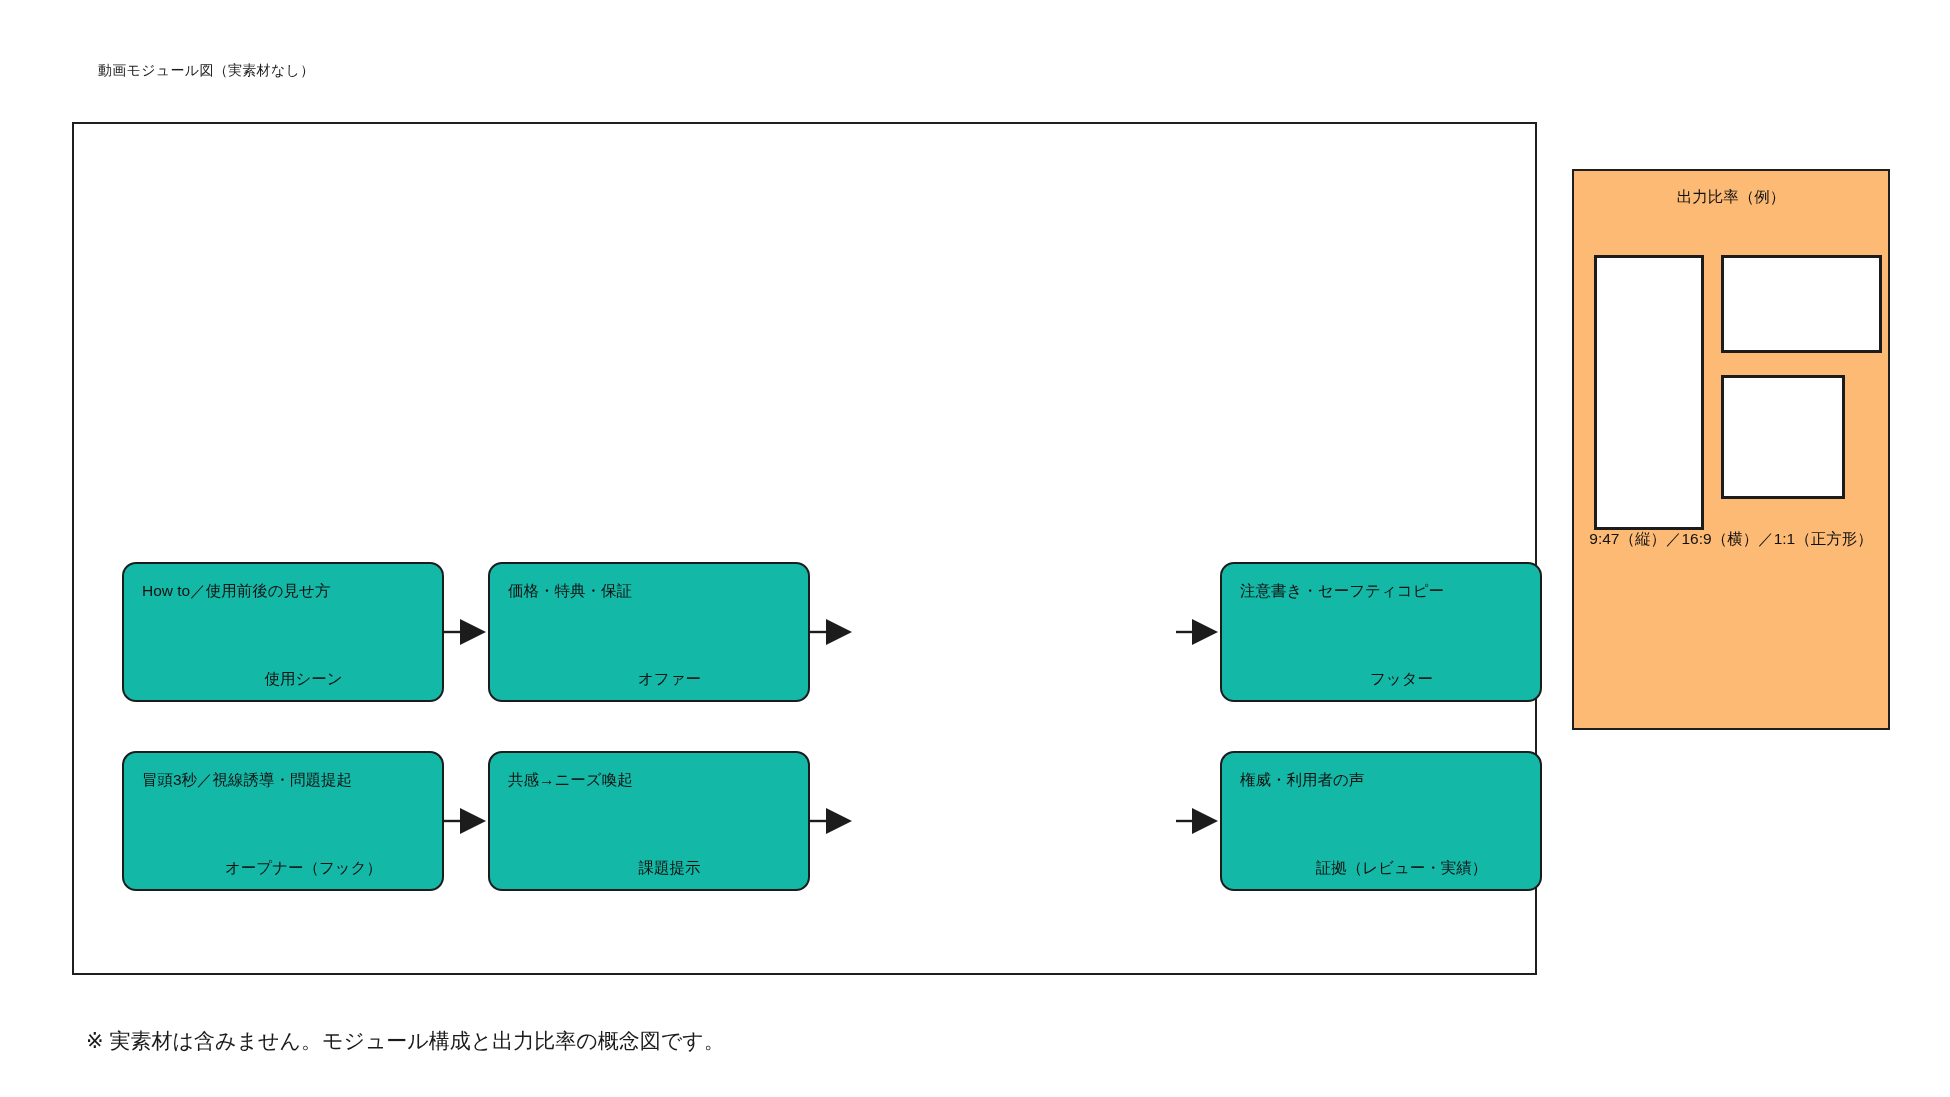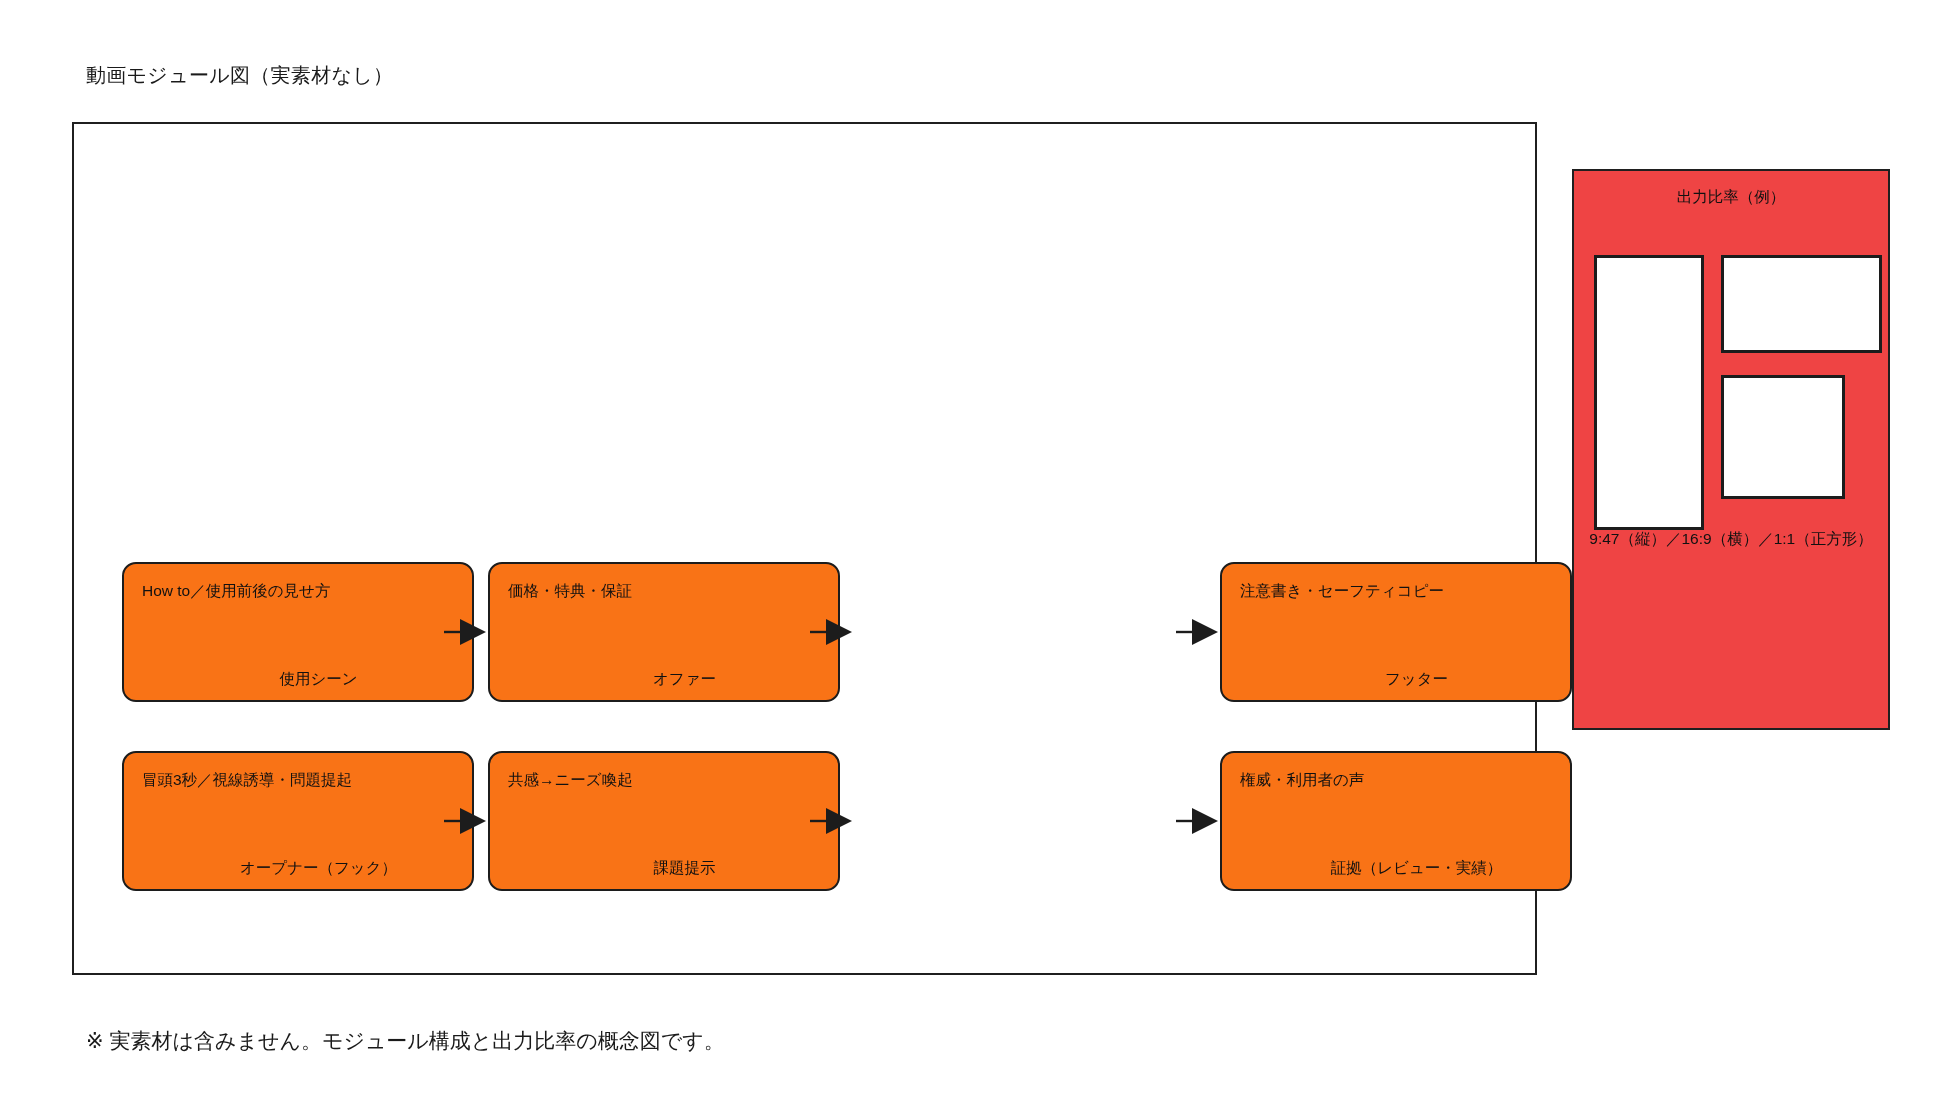--- a/index.html
+++ b/index.html
@@ -12,23 +12,23 @@
     height: 1097px;
     position: relative;
     font-family: "Liberation Sans", "DejaVu Sans", sans-serif;
     color: #111111;
     overflow: hidden;
   }
 
   
   #page-title {
     position: absolute;
-    left: 86px;
+    left: 98px;
     top: 62px;
-    font-size: 20px;
+    font-size: 14px;
     font-weight: 400;
     letter-spacing: 0.3px;
     color: #1a1a1a;
     white-space: nowrap;
   }
 
   
   #diagram-frame {
     position: absolute;
     left: 72px;
@@ -45,26 +45,26 @@
     position: absolute;
     left: 0;
     width: 100%;
     height: 140px;
   }
   #module-row-top  { top: 438px; }
   #module-row-bottom { top: 627px; }
 
   .module-box {
     position: absolute;
-    width: 352px;
+    width: 322px;
     height: 140px;
     border: 2.2px solid #1c1c1c;
     border-radius: 14px;
     box-sizing: border-box;
-    background: #f97316;
+    background: #14b8a6;
   }
   .module-box.col0 { left: 48px; }
   .module-box.col1 { left: 414px; }
   .module-box.col2 { left: 780px; }
   .module-box.col3 { left: 1146px; }
 
   .module-desc {
     position: absolute;
     left: 18px;
     top: 17px;
@@ -102,21 +102,21 @@
 
   
   #ratio-panel {
     position: absolute;
     left: 1572px;
     top: 169px;
     width: 318px;
     height: 561px;
     border: 2px solid #1f1f1f;
     box-sizing: border-box;
-    background: #ef4444;
+    background: #fdba74;
   }
   #ratio-panel-title {
     position: absolute;
     left: 0;
     right: 0;
     top: 16px;
     text-align: center;
     font-size: 15.5px;
     color: #111111;
     white-space: nowrap;

